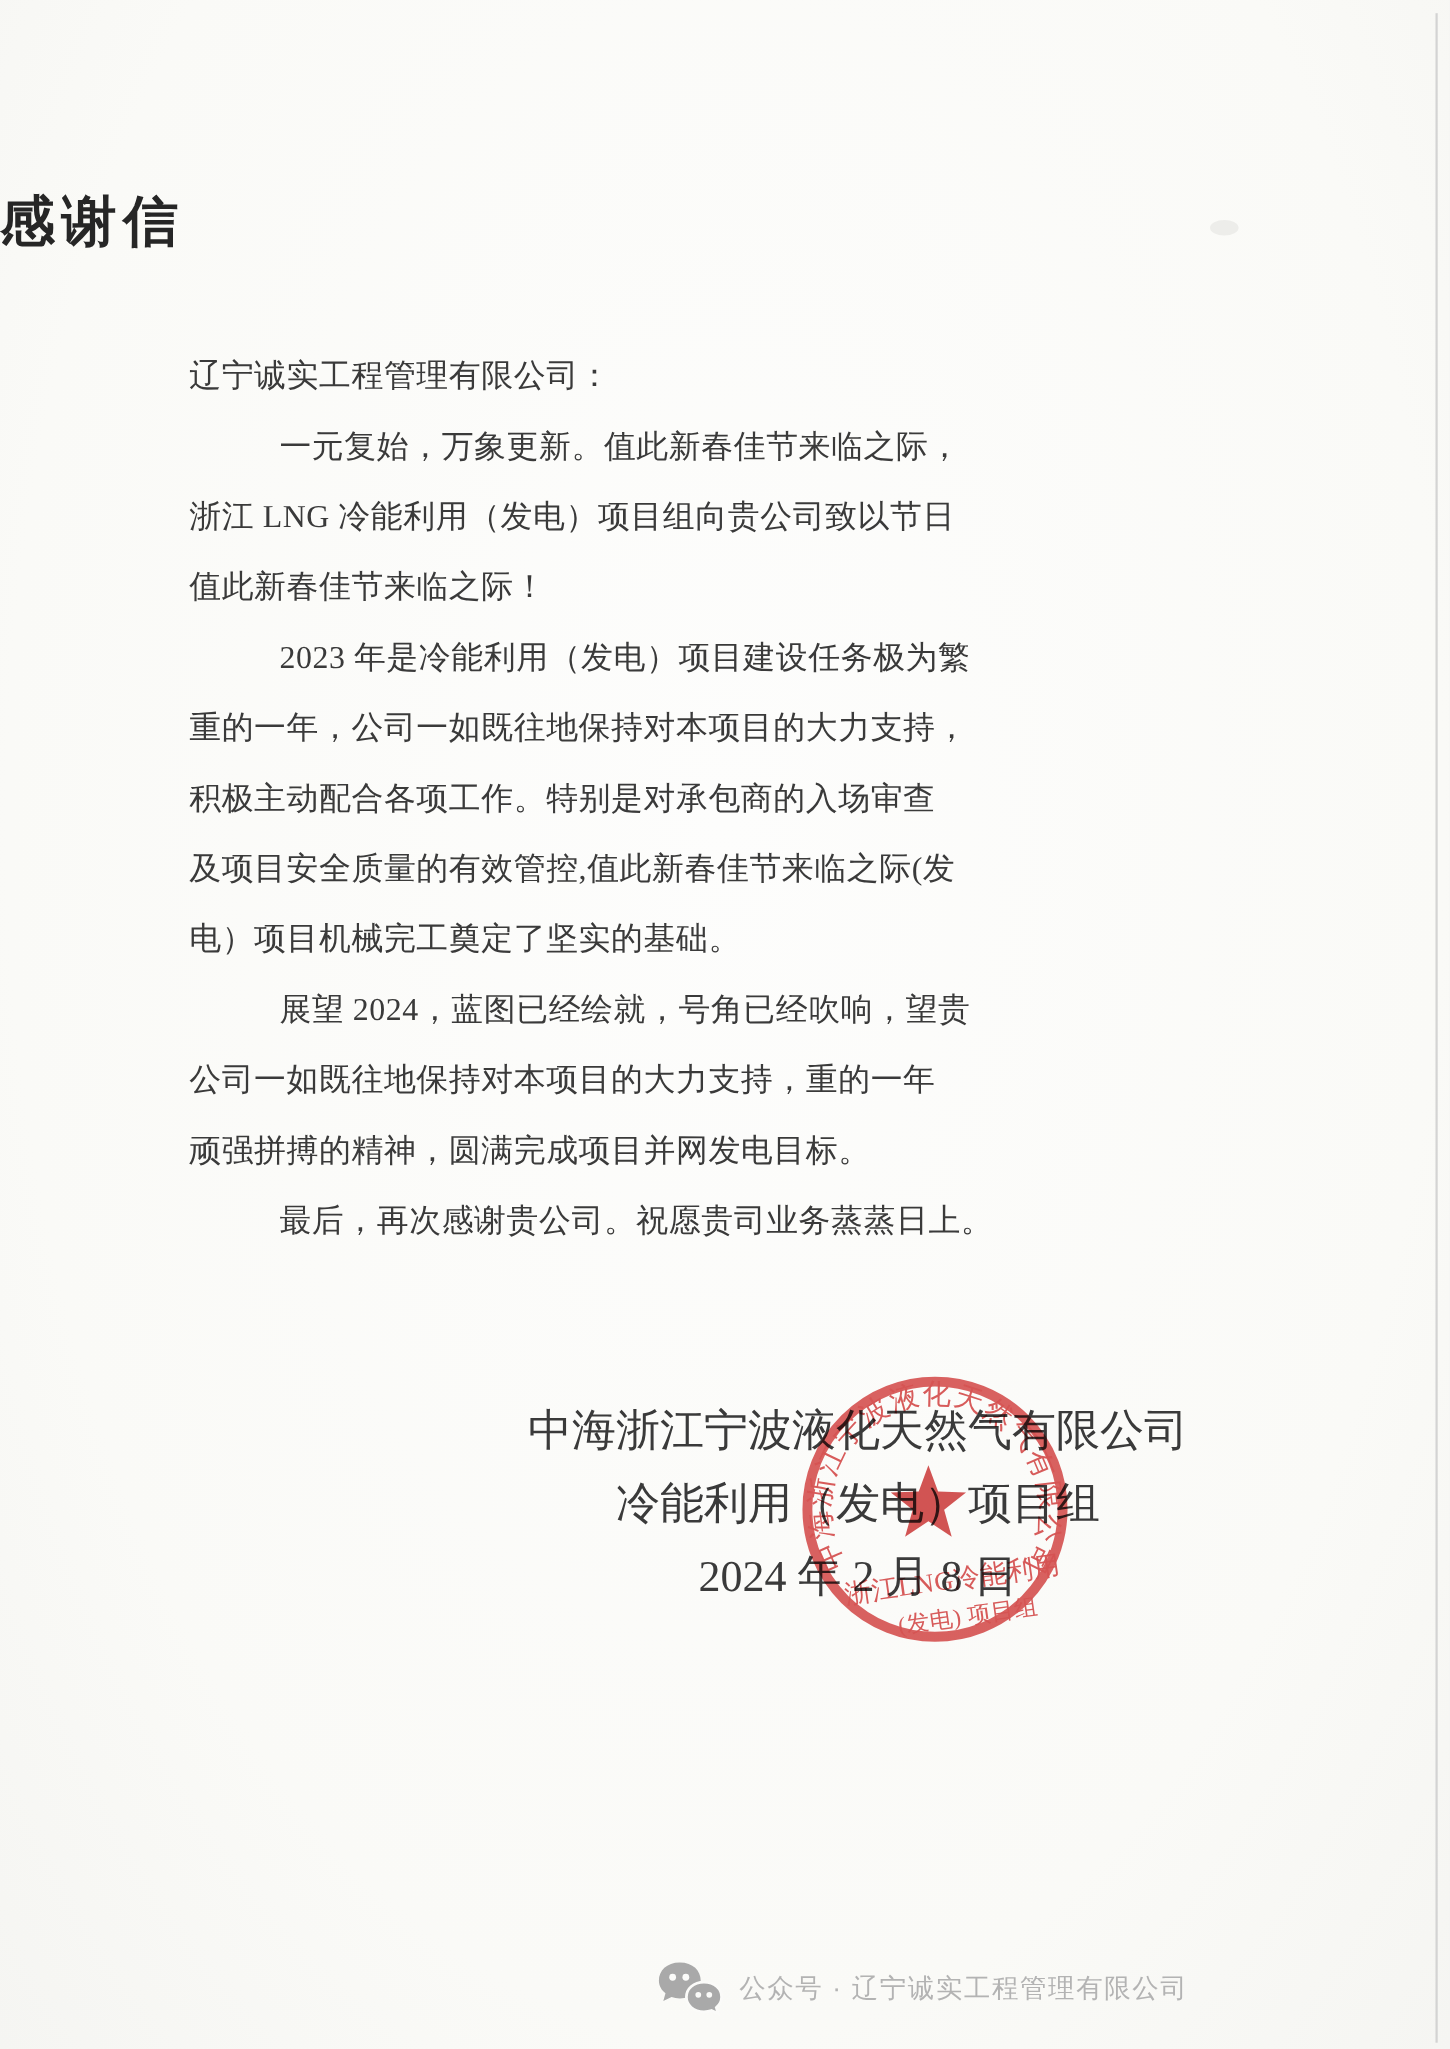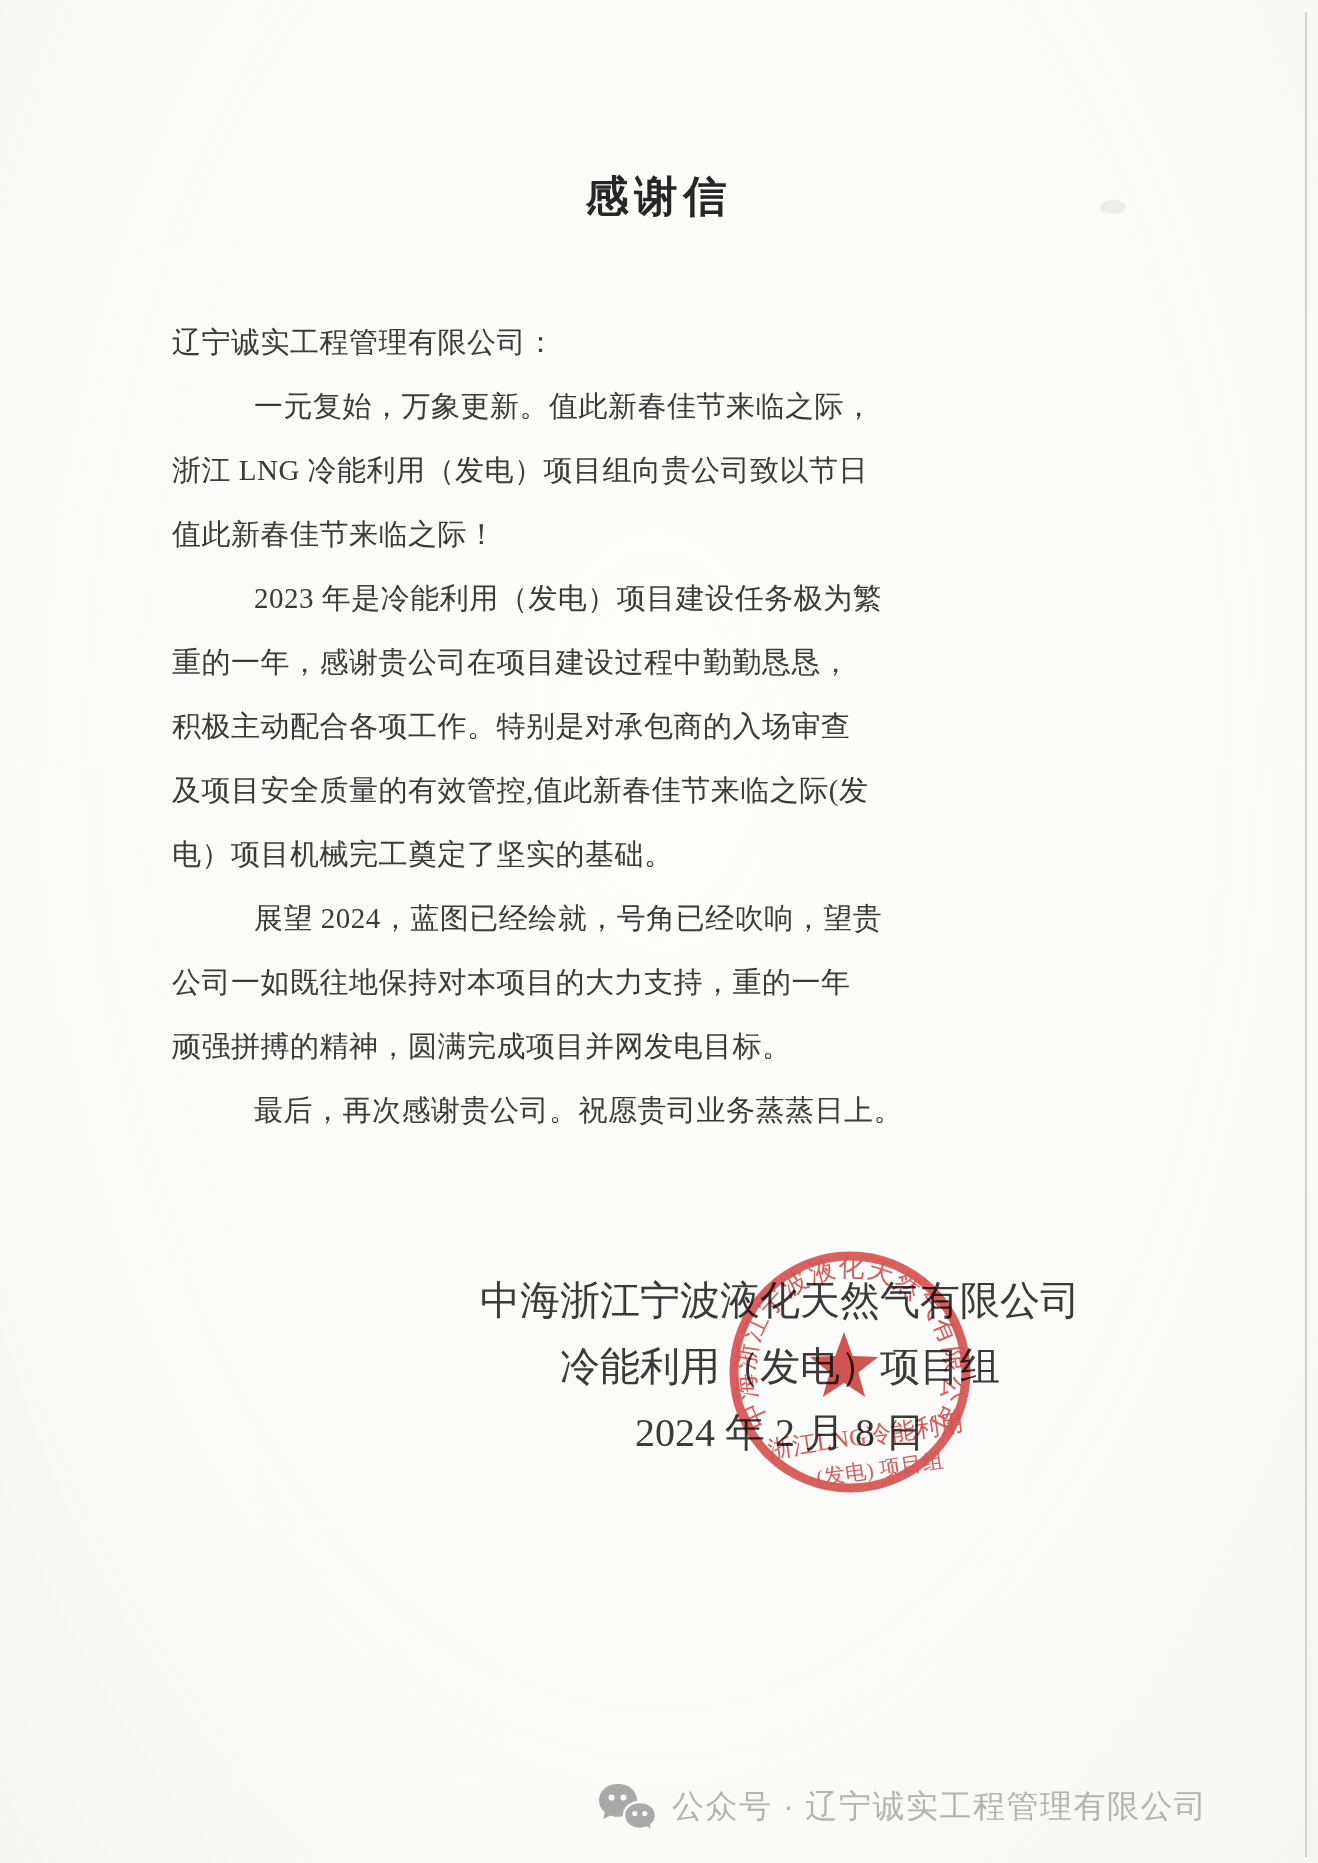--- a/index.html
+++ b/index.html
@@ -8,24 +8,24 @@
     width:1318px;height:1863px;
     margin:0 auto;
     background:#fbfbf9;
     background-image:radial-gradient(ellipse at 50% 40%, #fdfdfc 0%, #fafaf7 70%, #f5f5f2 100%);
     overflow:hidden;
     font-family:"Liberation Serif","DejaVu Serif",serif;
     color:#3a3a3a;
   }
   .title{
     position:absolute;top:168px;left:0;width:100%;
-    text-align:center;
+    text-align:left;
     font-family:"Liberation Sans","DejaVu Sans",sans-serif;
     font-weight:700;
-    font-size:43px;
+    font-size:50px;
     letter-spacing:6px;
     color:#262626;
   }
   .body-block{
     position:absolute;left:172px;top:310px;width:960px;
     font-size:29px;
     line-height:64px;
     letter-spacing:0.5px;
   }
   .body-line{white-space:nowrap;height:64px;}
@@ -42,21 +42,21 @@
     position:absolute;left:718px;top:1240px;width:264px;height:266px;
     mix-blend-mode:multiply;
     opacity:0.92;
   }
   .footer{
     position:absolute;left:588px;top:1781px;
     display:flex;align-items:center;gap:14px;
   }
   .footer-label{
     font-family:"Liberation Sans","DejaVu Sans",sans-serif;
-    font-size:32px;
+    font-size:24px;
     color:#b3b3b3;
     letter-spacing:1.5px;
     white-space:nowrap;
   }
   .edge-line{
     position:absolute;left:1305px;top:12px;width:2px;height:1845px;
     background:#cccccc;opacity:0.85;
   }
   .smudge{
     position:absolute;width:26px;height:14px;border-radius:50%;
@@ -69,21 +69,21 @@
 <div class="page">
 
   <div class="title">感谢信</div>
 
   <div class="body-block">
     <div class="body-line">辽宁诚实工程管理有限公司：</div>
     <div class="body-line indent">一元复始，万象更新。值此新春佳节来临之际，</div>
     <div class="body-line">浙江 LNG 冷能利用（发电）项目组向贵公司致以节日</div>
     <div class="body-line">值此新春佳节来临之际！</div>
     <div class="body-line indent">2023 年是冷能利用（发电）项目建设任务极为繁</div>
-    <div class="body-line">重的一年，感谢贵公司在项目建设过程中勤勤恳恳，</div>
+    <div class="body-line">重的一年，公司一如既往地保持对本项目的大力支持，</div>
     <div class="body-line">积极主动配合各项工作。特别是对承包商的入场审查</div>
     <div class="body-line">及项目安全质量的有效管控,值此新春佳节来临之际(发</div>
     <div class="body-line">电）项目机械完工奠定了坚实的基础。</div>
     <div class="body-line indent">展望 2024，蓝图已经绘就，号角已经吹响，望贵</div>
     <div class="body-line">公司一如既往地保持对本项目的大力支持，重的一年</div>
     <div class="body-line">顽强拼搏的精神，圆满完成项目并网发电目标。</div>
     <div class="body-line indent">最后，再次感谢贵公司。祝愿贵司业务蒸蒸日上。</div>
   </div>
 
   <div class="signature">

